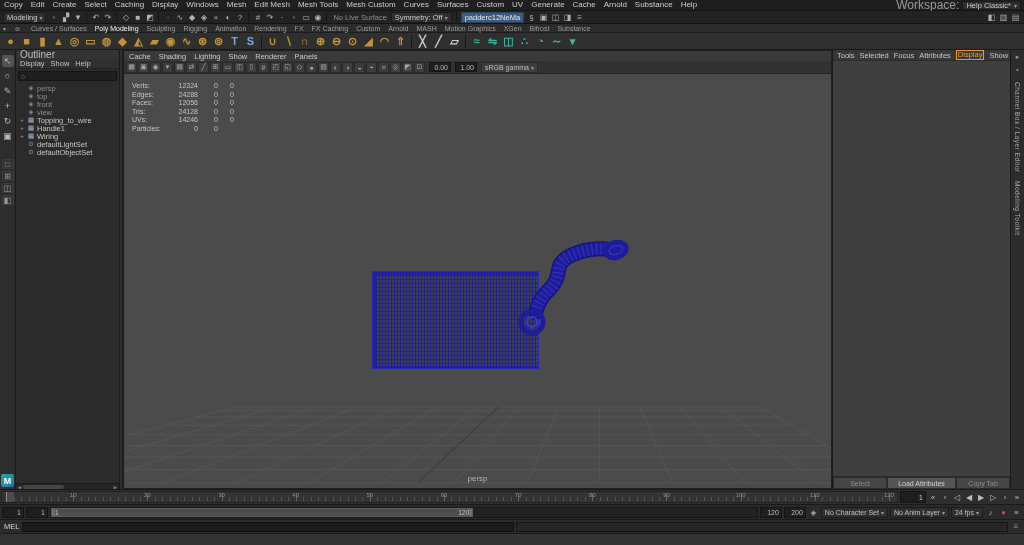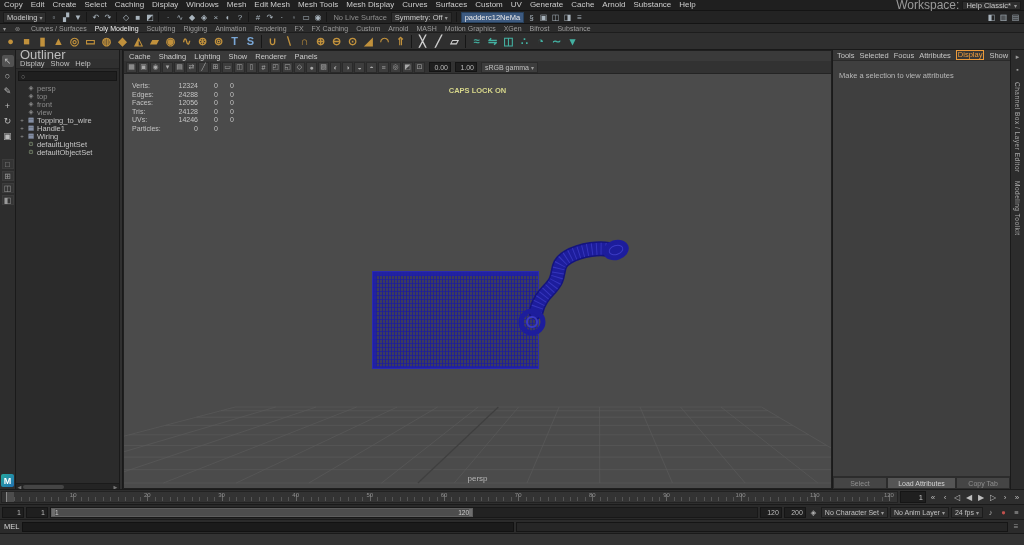--- a/index.html
+++ b/index.html
@@ -42,21 +42,21 @@
   .tb-icon{width:12px;height:12px;display:flex;align-items:center;justify-content:center;font-size:9px;color:#bcbcbc;border-radius:2px}
   .tb-icon.sel{background:#525252}
   .tb-layouts{margin-top:14px;display:flex;flex-direction:column;gap:2px;align-items:center}
   .tb-layout{width:12px;height:10px;display:flex;align-items:center;justify-content:center;font-size:8px;color:#9a9a9a;border:1px solid #3c3c3c;background:#343434}
   .maya-logo{margin-top:auto;margin-bottom:2px;width:13px;height:13px;border-radius:2px;
              background:linear-gradient(135deg,#27aa9e,#1f6fb2);color:#fff;font-size:9px;font-weight:bold;
              display:flex;align-items:center;justify-content:center}
 
   
   .outliner{width:104px;background:#2b2b2b;border-right:1px solid #1a1a1a;display:flex;flex-direction:column}
-  .ol-title{height:9px;background:#333;font-size:13px;color:#bdbdbd;display:flex;align-items:center;padding-left:4px}
+  .ol-title{height:9px;background:#333;font-size:10px;color:#bdbdbd;display:flex;align-items:center;padding-left:4px}
   .ol-menus{height:10px;background:#303030;display:flex;align-items:center;gap:6px;padding:0 4px;font-size:7.5px;color:#c0c0c0;border-bottom:1px solid #222}
   .ol-search{height:10px;margin:2px 2px 1px;background:#1f1f1f;border:1px solid #161616;display:flex;align-items:center;gap:2px;padding:0 2px}
   .ol-search .mag{font-size:7px;color:#8a8a8a}
   .ol-items{flex:1;overflow:hidden;padding-top:2px}
   .ol-row{display:flex;align-items:center;height:8px;padding-left:3px;gap:2px;font-size:7.5px;color:#c6c6c6;white-space:nowrap}
   .ol-row.dim{color:#8c8c8c}
   .ol-exp{width:6px;font-size:6px;color:#9a9a9a;text-align:center}
   .ol-ico{width:8px;font-size:6.5px;text-align:center}
   .ol-ico.camera{color:#8a8a8a}.ol-ico.mesh{color:#a9b8d6}.ol-ico.set{color:#9ab08a}
   .ol-scroll{height:6px;background:#242424;border-top:1px solid #1b1b1b;display:flex;align-items:center}
@@ -144,21 +144,21 @@
         <div class="menu-item">Copy</div>
         <div class="menu-item">Edit</div>
         <div class="menu-item">Create</div>
         <div class="menu-item">Select</div>
         <div class="menu-item">Caching</div>
         <div class="menu-item">Display</div>
         <div class="menu-item">Windows</div>
         <div class="menu-item">Mesh</div>
         <div class="menu-item">Edit Mesh</div>
         <div class="menu-item">Mesh Tools</div>
-        <div class="menu-item">Mesh Display</div>
+        <div class="menu-item">Mesh Custom</div>
         <div class="menu-item">Curves</div>
         <div class="menu-item">Surfaces</div>
         <div class="menu-item">Custom</div>
         <div class="menu-item">UV</div>
         <div class="menu-item">Generate</div>
         <div class="menu-item">Cache</div>
         <div class="menu-item">Arnold</div>
         <div class="menu-item">Substance</div>
         <div class="menu-item">Help</div>
       </div>
@@ -416,21 +416,20 @@
             <div class="vp-icon">⊡</div>
           </div>
         <div class="vp-field">0.00</div>
         <div class="vp-field">1.00</div>
         <div class="vp-dd">
           <span>sRGB gamma</span>
           <span class="caret">▾</span>
         </div>
       </div>
       <div class="canvas">
-        <div class="caps">CAPS LOCK ON</div>
         <div class="hud" id="hud">
             <div class="hud-row">
               <span class="hud-label">Verts:</span>
               <span class="hud-v1">12324</span>
               <span class="hud-v2">0</span>
               <span class="hud-v3">0</span>
             </div>
             <div class="hud-row">
               <span class="hud-label">Edges:</span>
               <span class="hud-v1">24288</span>
@@ -508,21 +507,20 @@
     <div class="ae">
       <div class="ae-menus" id="ae-menus">
           <span>Tools</span>
           <span>Selected</span>
           <span>Focus</span>
           <span>Attributes</span>
           <span class="hl">Display</span>
           <span>Show</span>
           <span>Help</span>
         </div>
-      <div class="ae-msg">Make a selection to view attributes</div>
       <div class="ae-buttons">
         <div class="ae-btn">Select</div>
         <div class="ae-btn primary">Load Attributes</div>
         <div class="ae-btn">Copy Tab</div>
       </div>
     </div>
 
     <div class="strip" id="strip">
         <div class="strip-icon">▸</div>
         <div class="strip-icon">▪</div>

